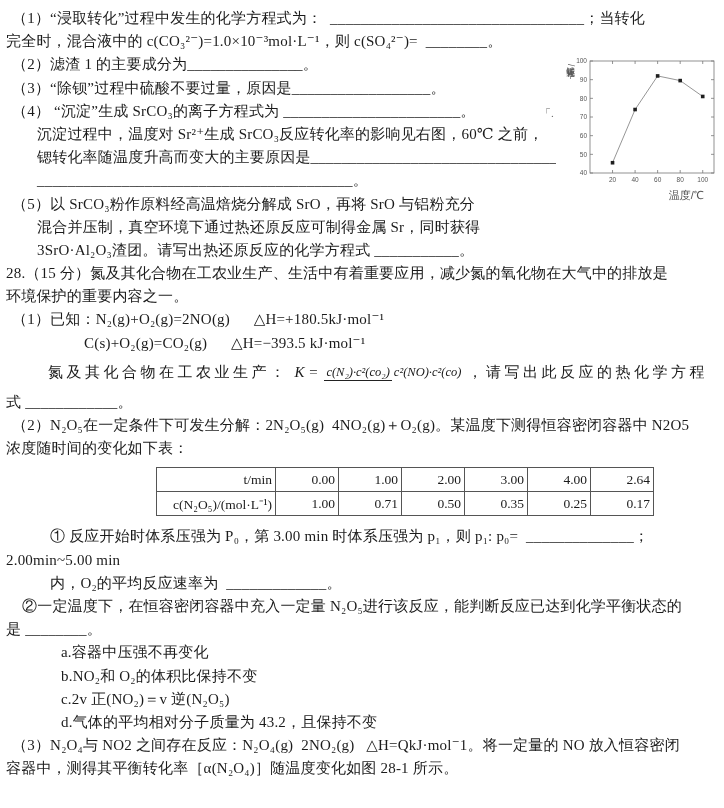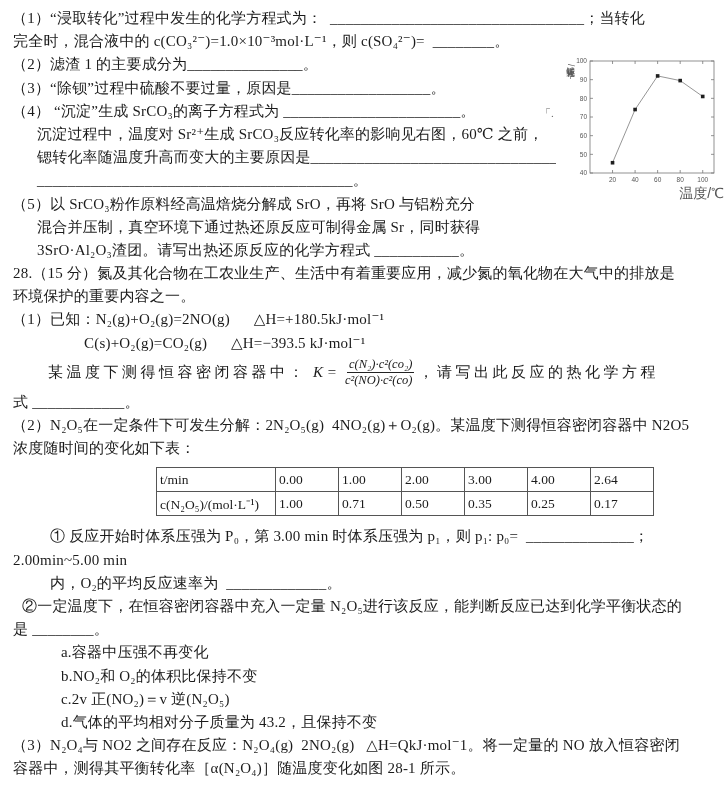--- a/index.html
+++ b/index.html
@@ -4,40 +4,40 @@
 <style>
   html,body{margin:0;padding:0;}
   body{
     width:724px;height:808px;overflow:hidden;position:relative;
     background:#ffffff;color:#1b1b1b;
     font-family:"Liberation Serif","DejaVu Serif",serif;
     font-size:15px;
   }
   .page{padding:7px 4px 0 4px;position:relative;}
   .line{white-space:pre;line-height:23.2px;height:23.2px;letter-spacing:0.2px;}
-  .ml2{margin-left:9px}.ml8{margin-left:8px}.ml18{margin-left:18px}
+  .ml2{margin-left:2px}.ml8{margin-left:8px}.ml18{margin-left:18px}
   .ml30{margin-left:46px}.ml33{margin-left:33px}
   .ml57{margin-left:57px}.ml65{margin-left:65px}.ml80{margin-left:80px}
   .kline{display:flex;align-items:center;height:36px;margin-left:44px;white-space:pre;}
   .kprefix,.ksuffix{letter-spacing:3.5px;}
   .klhs{font-style:italic;margin:0 2px 0 6px;}
-  .frac{display:inline-flex;flex-direction:column;align-items:flex-end;
+  .frac{display:inline-flex;flex-direction:row;align-items:center;
         font-style:italic;font-size:12.5px;line-height:15px;margin:0 4px;}
   .frac .num{border-bottom:1px solid #222;padding:0 2px;}
   .frac .den{padding:0 2px;}
   table.data{border-collapse:collapse;margin:7px 0 9px 152px;}
-  table.data td{border:1px solid #555;text-align:left;font-size:13.5px;
+  table.data td{border:1px solid #555;text-align:right;font-size:13.5px;
         height:23px;padding:0 3px;font-family:"Liberation Serif",serif;}
   td.c1{width:112px}td.cv{width:56px}
   .chart{position:absolute;left:556px;top:52px;width:168px;height:152px;background:#fff;}
   .chart svg{display:block;}
   .chart .ylab{position:absolute;left:9px;top:8px;writing-mode:vertical-rl;
         font-size:8.5px;color:#555;letter-spacing:1px;
         font-family:"Liberation Sans",sans-serif;}
-  .chart .xlab{position:absolute;right:0;bottom:1px;font-size:14px;color:#555;
+  .chart .xlab{position:absolute;right:20px;bottom:1px;font-size:11px;color:#555;
         font-family:"Liberation Sans",sans-serif;}
   .stray{position:absolute;left:540px;top:106px;font-size:11px;color:#666;}
 </style>
 </head>
 <body>
 
 <div class="page">
 
   <div class="line ml8">（1）“浸取转化”过程中发生的化学方程式为：  _________________________________；当转化</div>
   <div class="line ml2">完全时，混合液中的 c(CO₃²⁻)=1.0×10⁻³mol·L⁻¹，则 c(SO₄²⁻)=  ________。</div>
@@ -50,21 +50,21 @@
   <div class="line ml8">（5）以 SrCO₃粉作原料经高温焙烧分解成 SrO，再将 SrO 与铝粉充分</div>
   <div class="line ml33">混合并压制，真空环境下通过热还原反应可制得金属 Sr，同时获得</div>
   <div class="line ml33">3SrO·Al₂O₃渣团。请写出热还原反应的化学方程式 ___________。</div>
 
   <div class="line ml2">28.（15 分）氮及其化合物在工农业生产、生活中有着重要应用，减少氮的氧化物在大气中的排放是</div>
   <div class="line ml2">环境保护的重要内容之一。</div>
   <div class="line ml8">（1）已知：N₂(g)+O₂(g)=2NO(g)      △H=+180.5kJ·mol⁻¹</div>
   <div class="line ml80">C(s)+O₂(g)=CO₂(g)      △H=−393.5 kJ·mol⁻¹</div>
 
   <div class="kline">
-    <span class="kprefix">某温度下测得恒容密闭容器中：</span><span class="klhs">K =</span><span class="frac"><span class="num">c(N₂)·c²(co₂)</span><span class="den">c²(NO)·c²(co)</span></span><span class="ksuffix">，请写出此反应的热化学方程</span>
+    <span class="kprefix">氮及其化合物在工农业生产：</span><span class="klhs">K =</span><span class="frac"><span class="num">c(N₂)·c²(co₂)</span><span class="den">c²(NO)·c²(co)</span></span><span class="ksuffix">，请写出此反应的热化学方程</span>
   </div>
   <div class="line ml2">式 ____________。</div>
 
   <div class="line ml8">（2）N₂O₅在一定条件下可发生分解：2N₂O₅(g)  4NO₂(g)＋O₂(g)。某温度下测得恒容密闭容器中 N2O5</div>
   <div class="line ml2">浓度随时间的变化如下表：</div>
 
   <table class="data">
     <tbody>
         <tr>
       <td class="c1">t/min</td>

